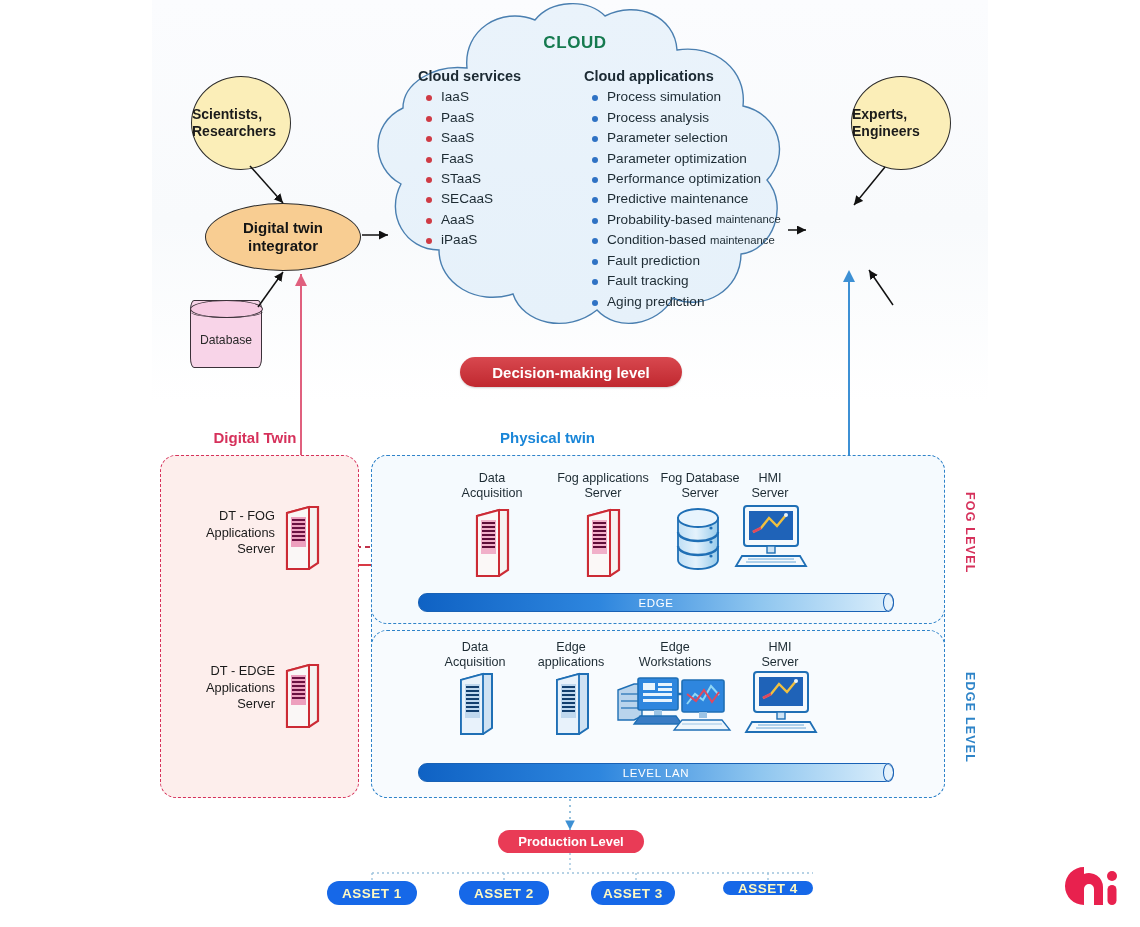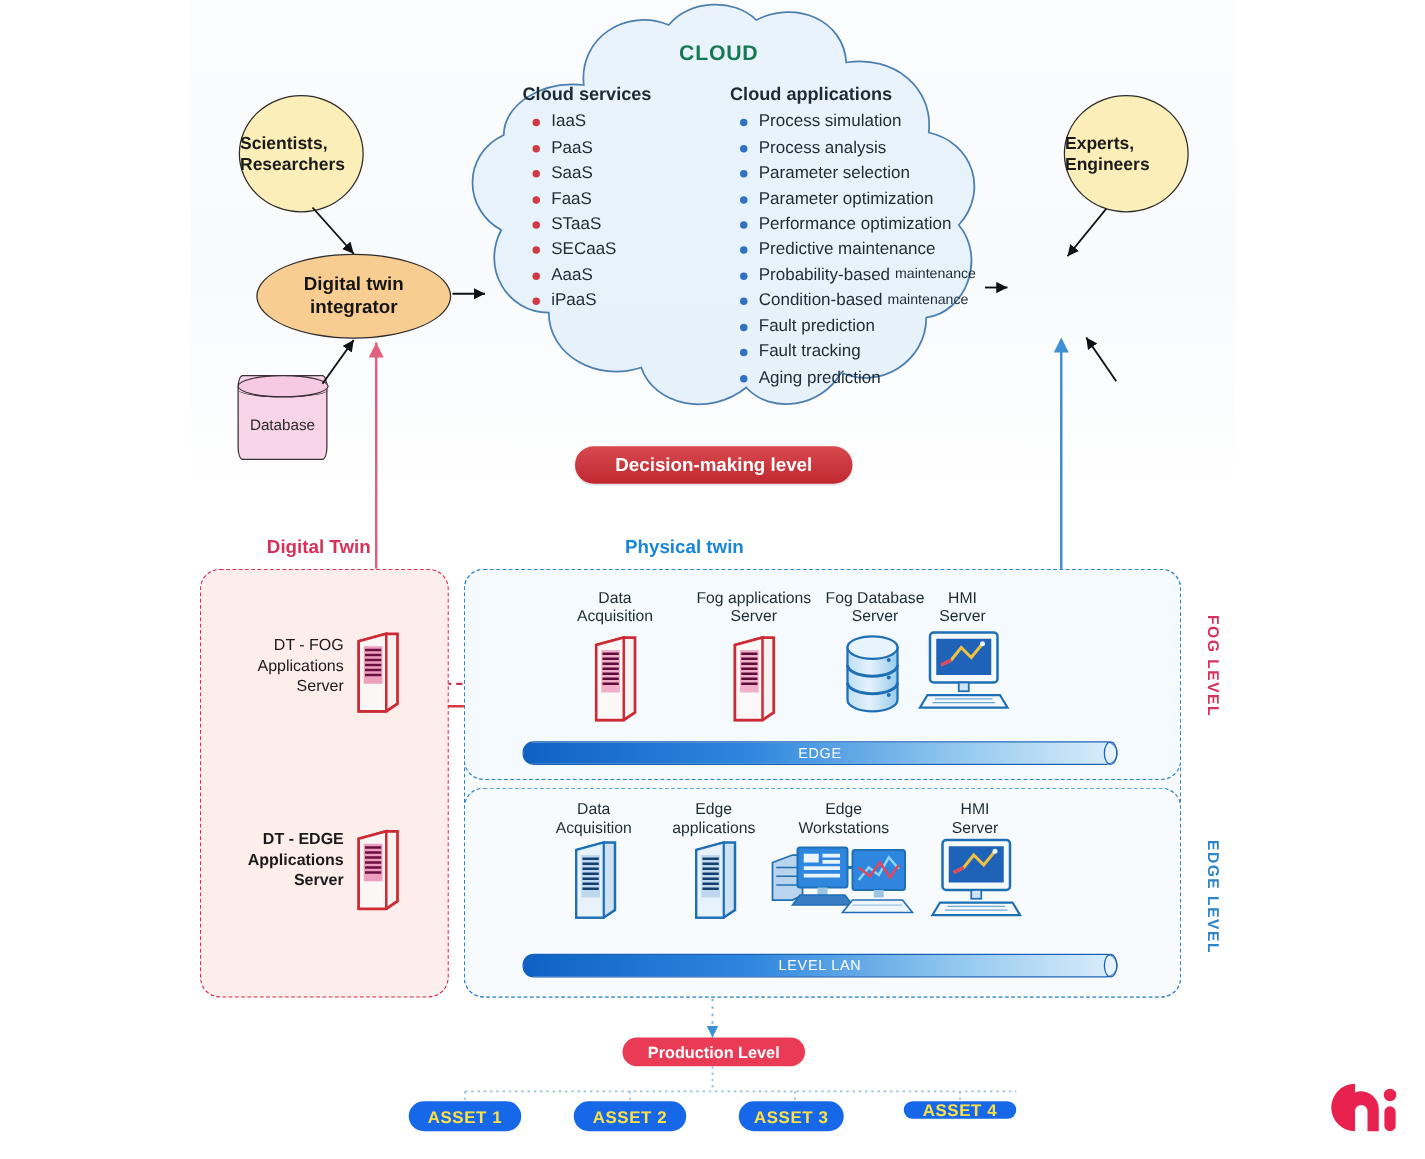--- a/index.html
+++ b/index.html
@@ -47,21 +47,21 @@
   #database{left:190px;top:300px;width:70px;height:66px;}
   #knowledge{left:885px;top:300px;width:72px;height:66px;}
 
   
   .pill{border-radius:16px;display:flex;align-items:center;justify-content:center;
      color:#fff;font-weight:700;}
   #decision-badge{left:460px;top:357px;width:222px;height:30px;font-size:15px;
      background:linear-gradient(180deg,#d8484f 0%,#c0282f 100%);box-shadow:0 1px 2px rgba(0,0,0,.18);}
   #production-badge{left:498px;top:830px;width:146px;height:23px;font-size:13px;
      background:#e93b56;}
-  .asset{border-radius:13px;background:#1668e8;color:#fde047;font-size:13.5px;
+  .asset{border-radius:13px;background:#1668e8;color:#fef9c3;font-size:13.5px;
      font-weight:700;letter-spacing:.5px;display:flex;align-items:center;justify-content:center;}
   #a1{left:327px;top:881px;width:90px;height:24px;}
   #a2{left:459px;top:881px;width:90px;height:24px;}
   #a3{left:591px;top:881px;width:84px;height:24px;}
   #a4{left:723px;top:881px;width:90px;height:14px;}
 
   
   #dt-title{left:160px;top:429px;width:190px;text-align:center;font-size:15px;
      font-weight:700;color:#d6315b;}
   #pt-title{left:500px;top:429px;width:190px;font-size:15px;
@@ -321,21 +321,21 @@
     <g stroke="#6b1040" stroke-width="2">
       <line x1="10" y1="15" x2="23" y2="15"></line>
         <line x1="10" y1="19" x2="23" y2="19"></line>
       <line x1="10" y1="23" x2="23" y2="23"></line>
         <line x1="10" y1="27" x2="23" y2="27"></line>
       <line x1="10" y1="31" x2="23" y2="31"></line>
         <line x1="10" y1="35" x2="23" y2="35"></line>
     </g>
   </svg>
 
-  <div class="abs nlabel dk" style="left:160px;top:663px;width:115px;font-weight:bold;">
+  <div class="abs nlabel dk" style="left:160px;top:663px;width:115px;">
     <div>DT - EDGE</div>
     <div>Applications</div>
     <div>Server</div>
   </div>
   <svg class="abs" style="left:282px;top:663px" width="40" height="68">
     <polygon points="5,8 27,2 36,2 36,58 27,64 5,64" fill="#f5f2f0" stroke="#cc2b35" stroke-width="2.2"></polygon>
     <polygon points="5,8 27,2 27,64 5,64" fill="#faf7f6" stroke="#cc2b35" stroke-width="2"></polygon>
     <rect x="9" y="12" width="15" height="30" fill="#e25a90" opacity=".55"></rect>
     <g stroke="#6b1040" stroke-width="2">
       <line x1="10" y1="15" x2="23" y2="15"></line>

